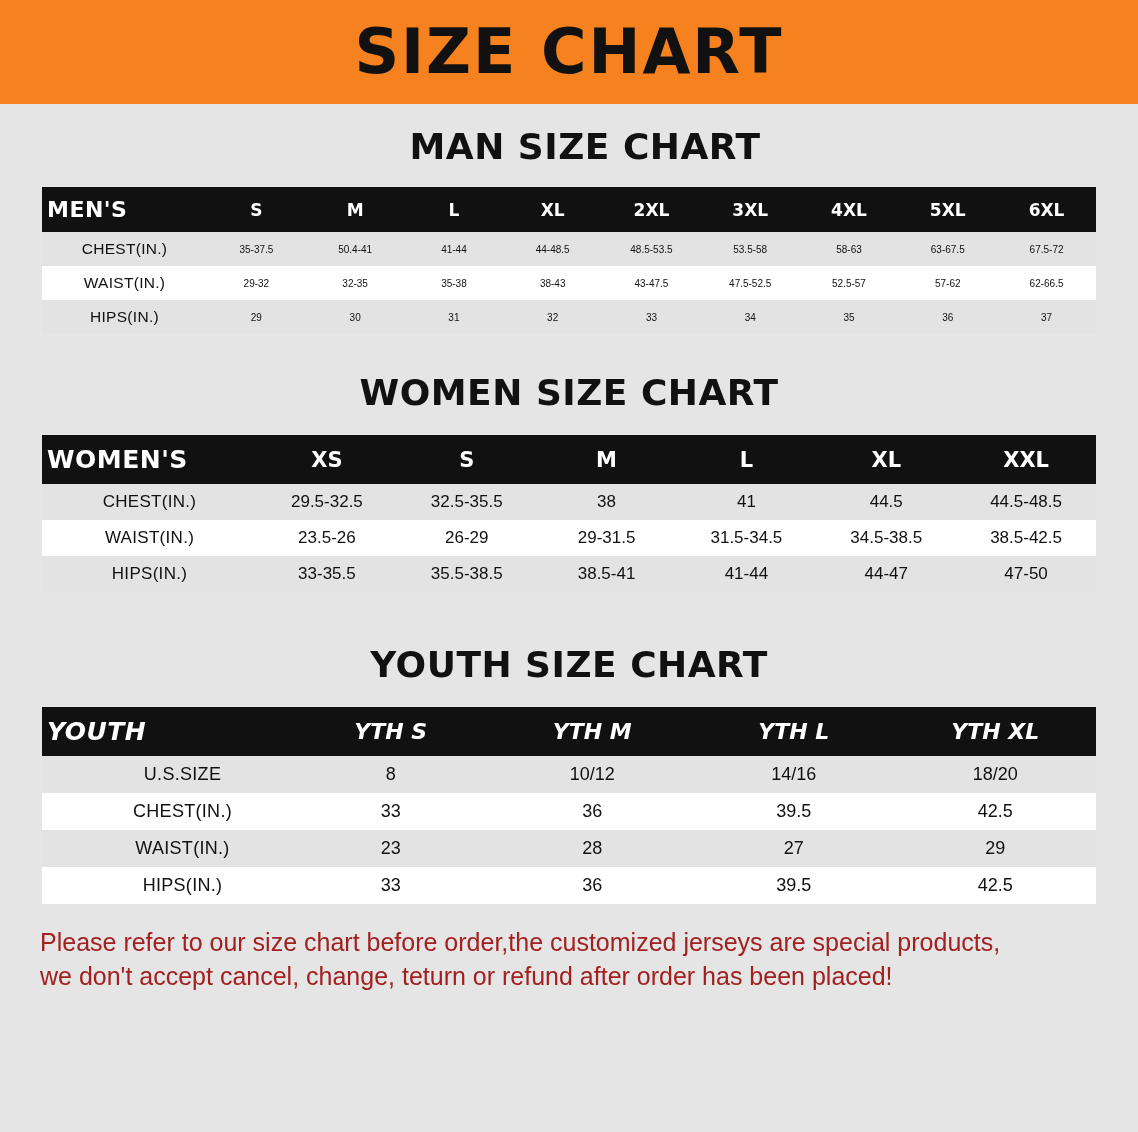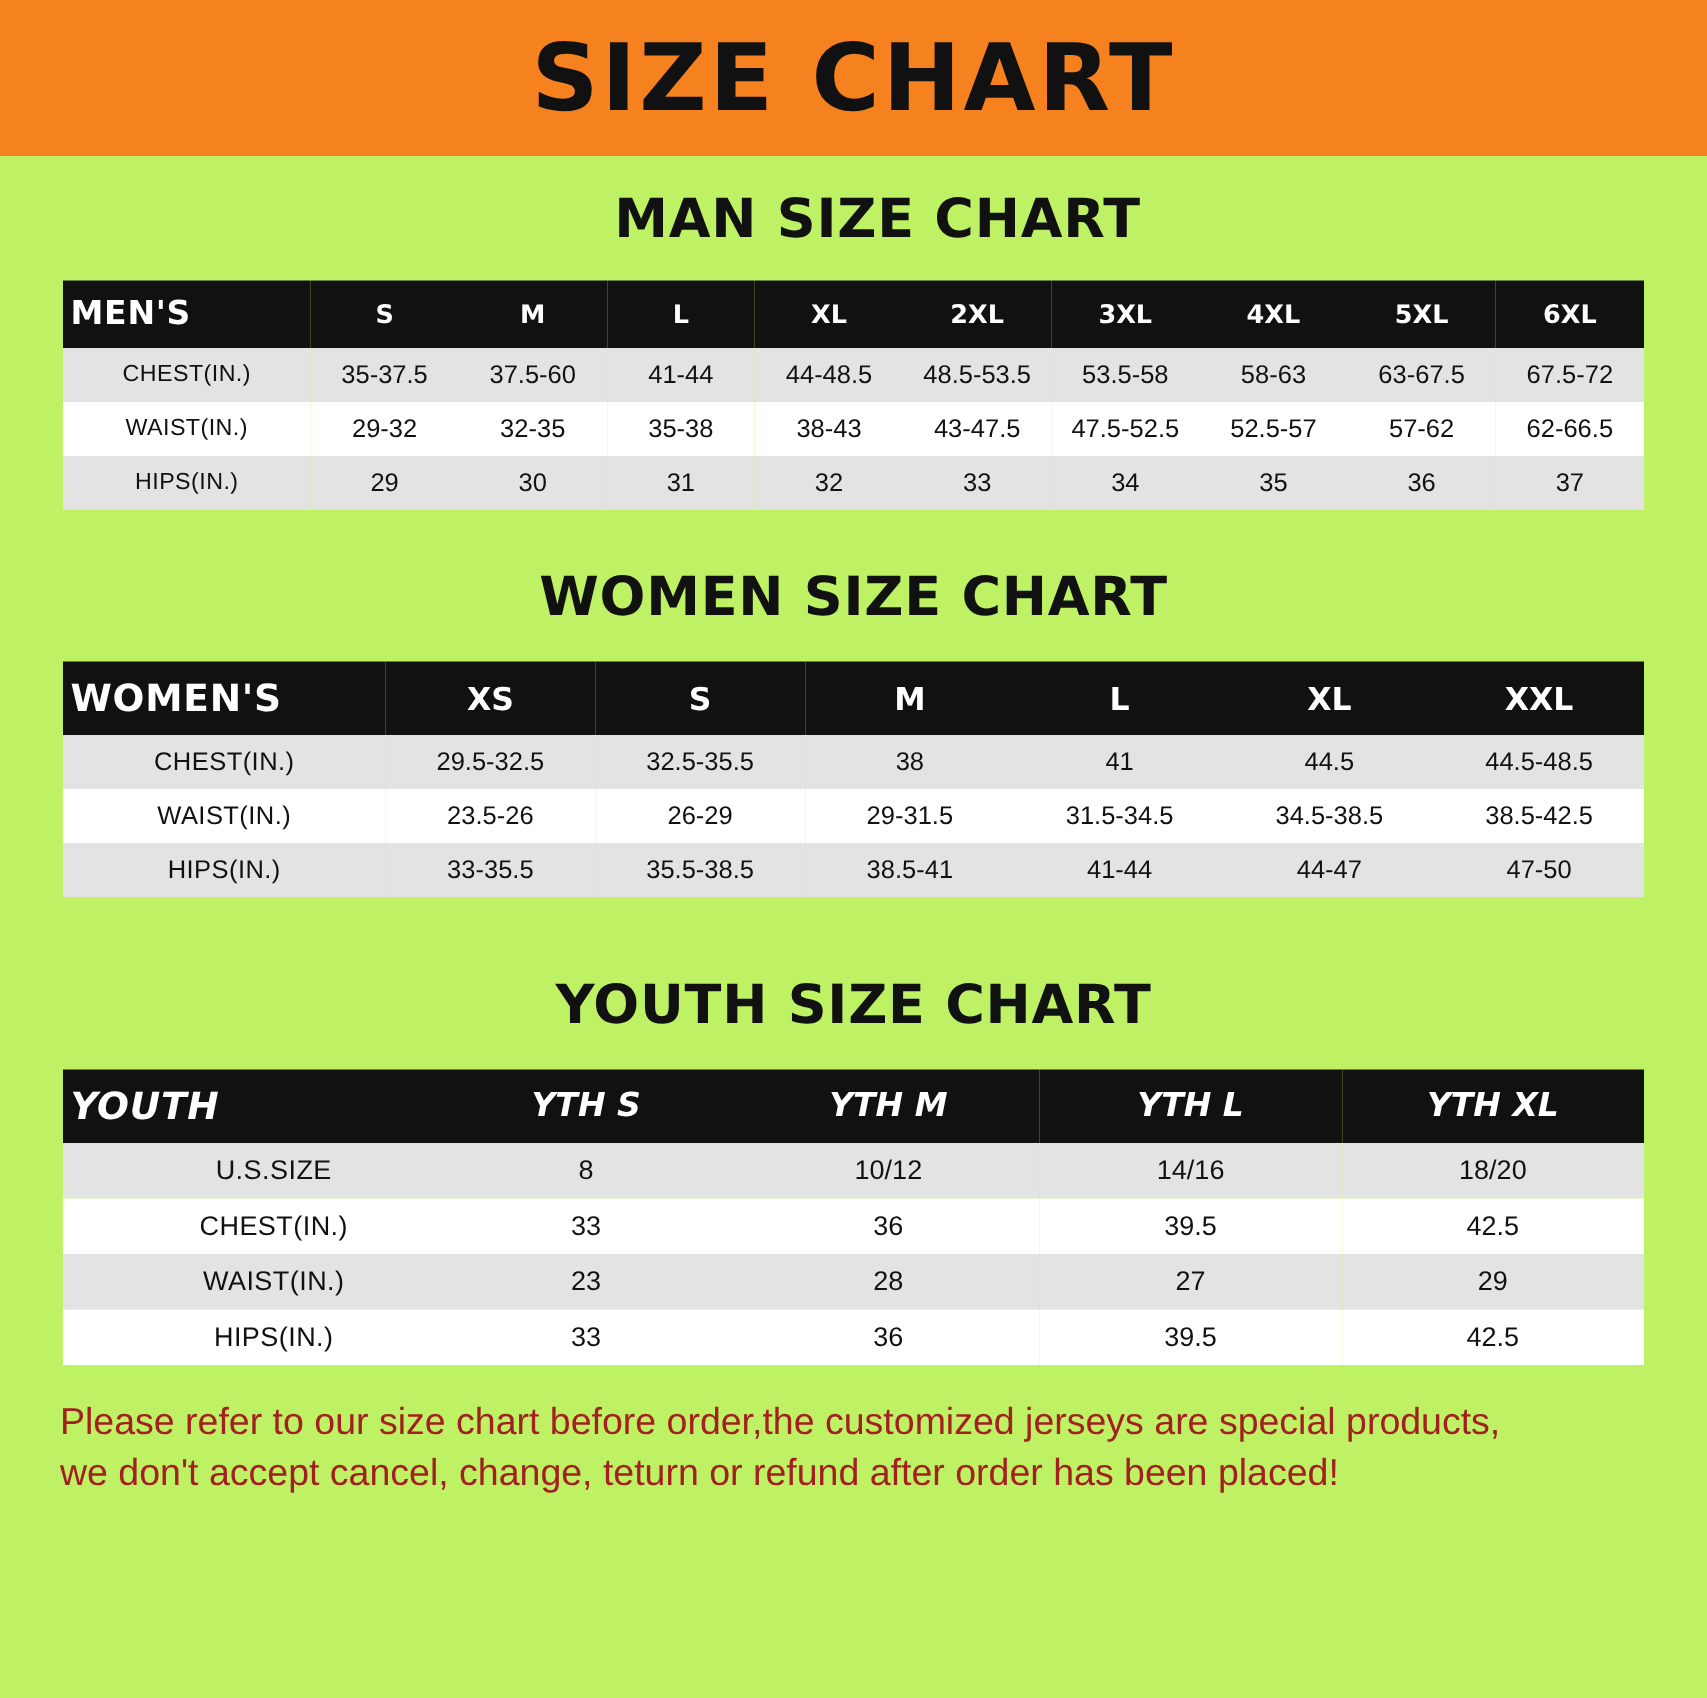--- a/index.html
+++ b/index.html
@@ -11,21 +11,21 @@
     width: 1138px;
     height: 1132px;
     font-family: "Liberation Sans", sans-serif;
     color: #111111;
     overflow: hidden;
   }
   .page {
     position: relative;
     width: 1138px;
     height: 1132px;
-    background: #bef264;
+    background: #e5e5e5;
   }
 
   
   .banner {
     width: 100%;
     height: 104px;
     background: #f5821f;
     display: flex;
     align-items: center;
     justify-content: center;
@@ -84,21 +84,21 @@
   table.size-table tbody td.row-label {
     text-align: center;
     letter-spacing: 0.3px;
   }
   .row-shade td { background: #e3e3e3; }
   .row-plain td { background: #ffffff; }
 
   
   .men-table thead th { font-size: 17px; }
   .men-table thead th.label-col { font-size: 22px; }
-  .men-table tbody td { font-size: 17px; }
+  .men-table tbody td { font-size: 10px; }
   .men-table tbody td.row-label { font-size: 15.5px; }
   .men-table col.c0 { width: 165px; }
 
   
   .women-table thead th { font-size: 21px; }
   .women-table thead th.label-col { font-size: 25px; }
   .women-table tbody td { font-size: 17px; }
   .women-table tbody td.row-label { font-size: 17px; }
   .women-table col.c0 { width: 215px; }
   .women-table thead th, .women-table tbody td { padding-top: 12px; padding-bottom: 12px; }
@@ -157,21 +157,21 @@
           <th>3XL</th>
           <th>4XL</th>
           <th>5XL</th>
           <th>6XL</th>
         </tr>
       </thead>
       <tbody>
         <tr class="row-shade">
           <td class="row-label">CHEST(IN.)</td>
           <td>35-37.5</td>
-          <td>37.5-60</td>
+          <td>50.4-41</td>
           <td>41-44</td>
           <td>44-48.5</td>
           <td>48.5-53.5</td>
           <td>53.5-58</td>
           <td>58-63</td>
           <td>63-67.5</td>
           <td>67.5-72</td>
         </tr>
         <tr class="row-plain">
           <td class="row-label">WAIST(IN.)</td>

